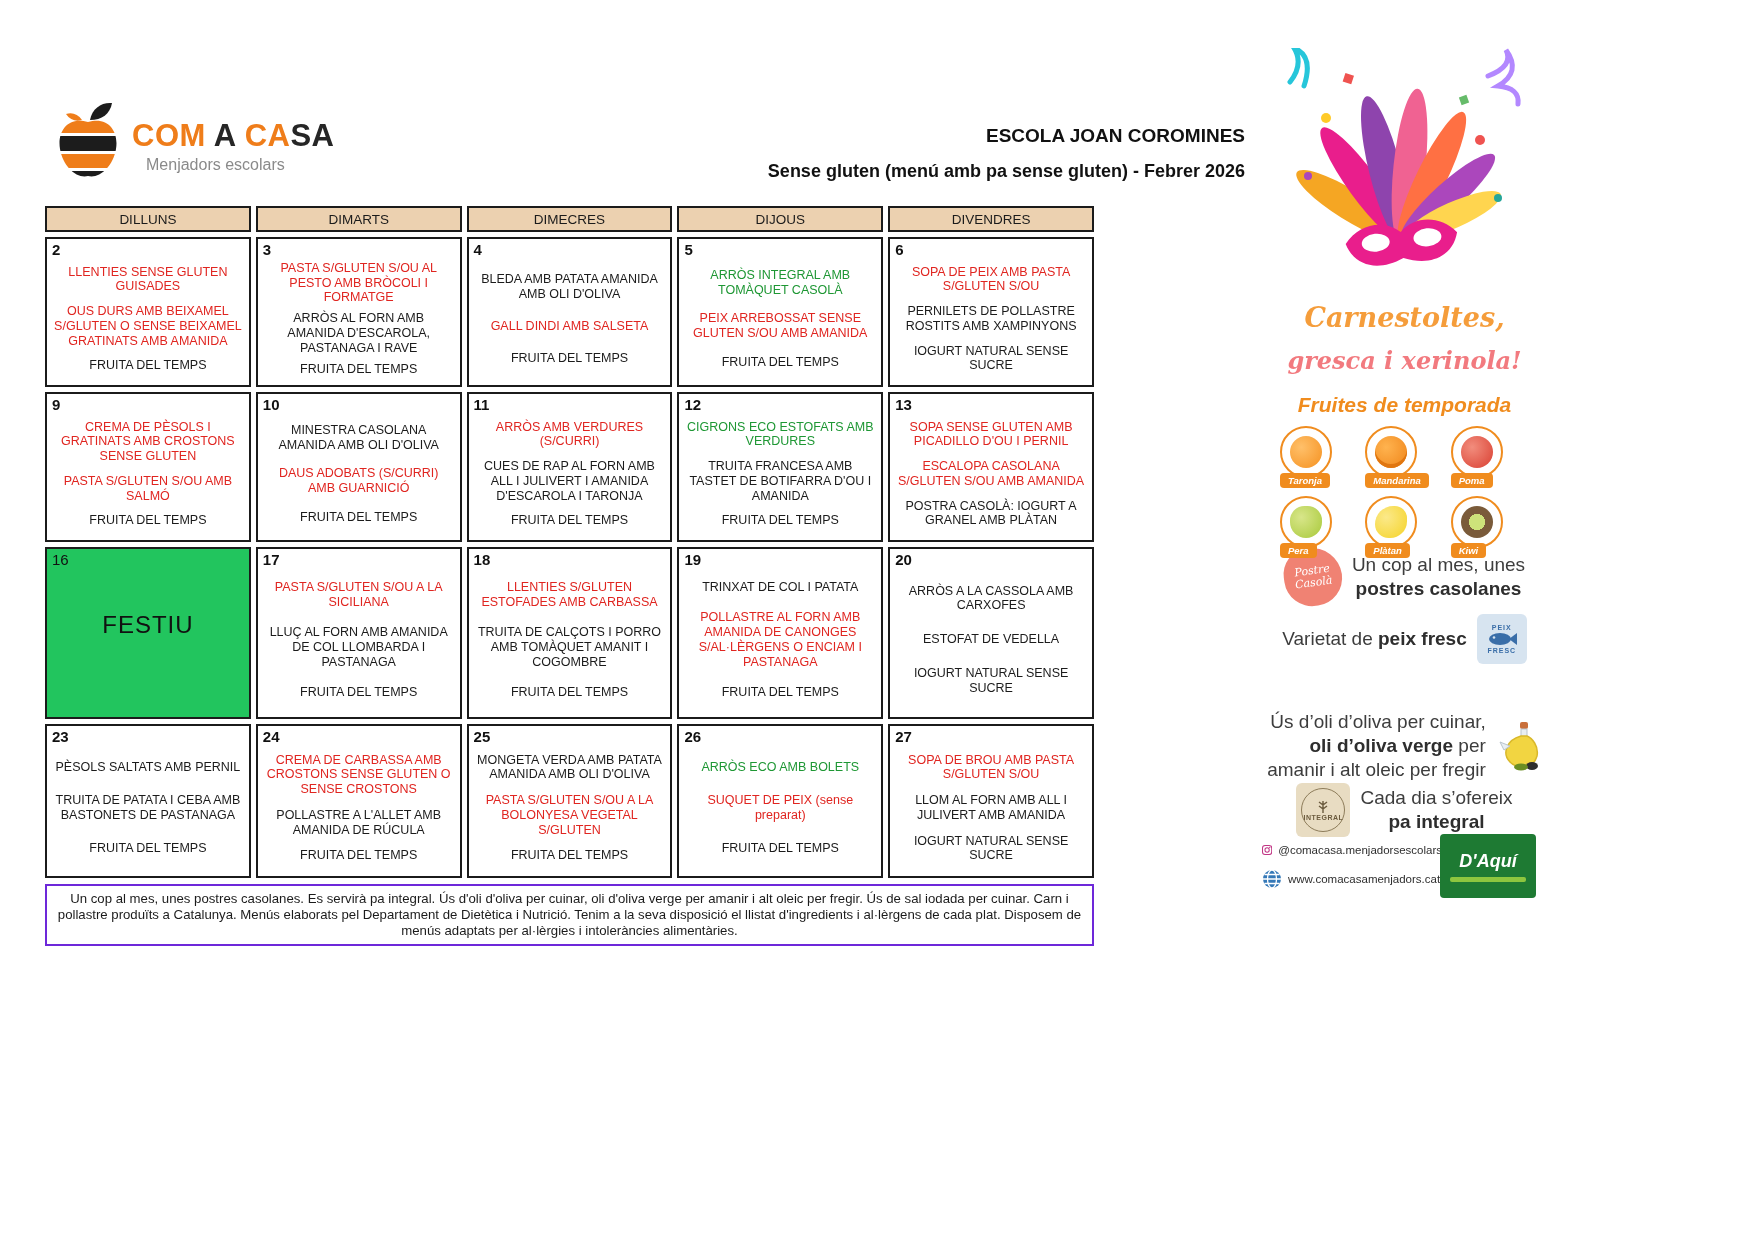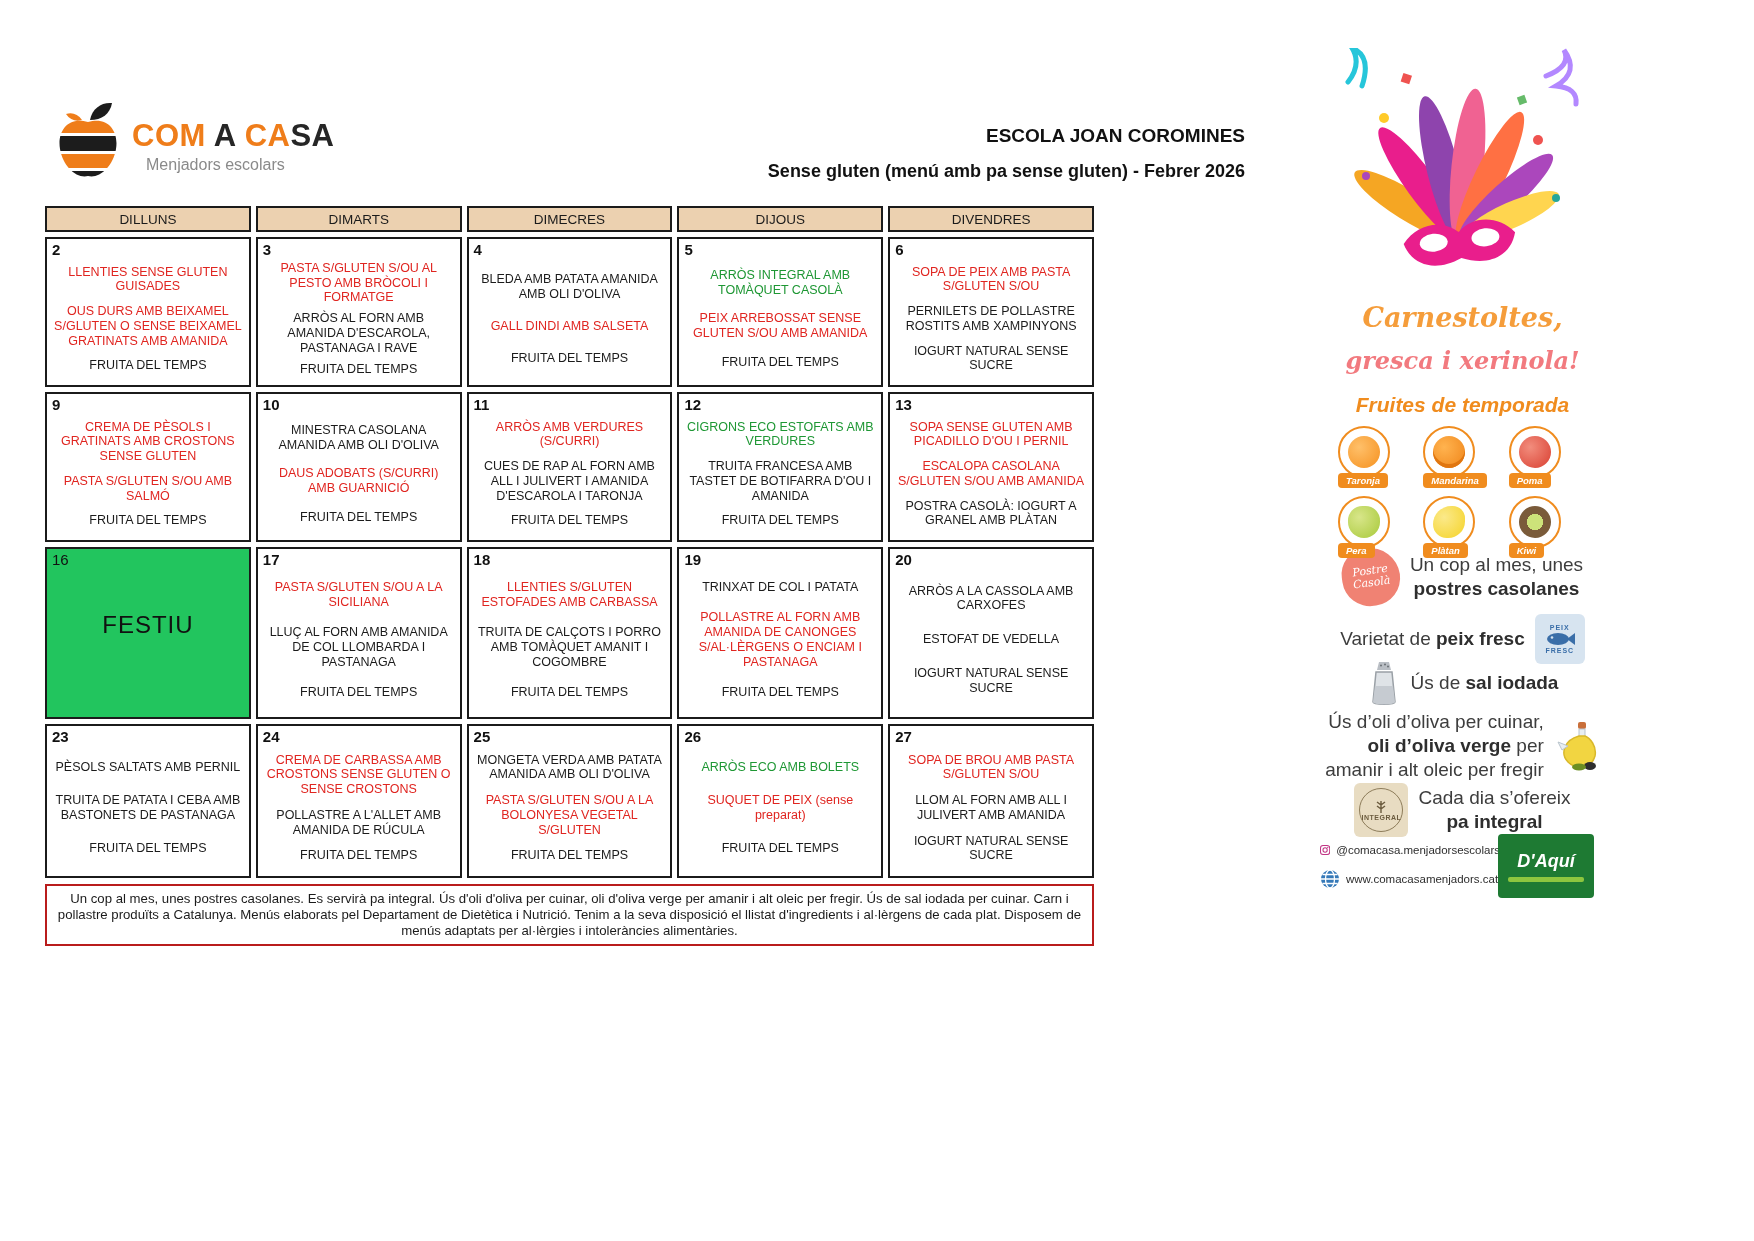--- a/index.html
+++ b/index.html
@@ -28,25 +28,25 @@
   .cell .num.reg { font-weight:normal; }
   .items { flex:1; display:flex; flex-direction:column; justify-content:space-evenly; gap:4px; padding:0 2px; }
   .item { text-align:center; font-size:12.5px; line-height:1.18; }
   .t-red   { color:#e02520; }
   .t-green { color:#1e9734; }
   .t-black { color:#1b1b1b; }
   .cell.festiu { background:#22c55e; }
   .festiu-label { flex:1; display:flex; align-items:center; justify-content:center; font-size:24px; font-weight:normal;
                   color:#111; letter-spacing:1px; padding-bottom:30px; }
 
-  .footer-note { margin-top:6px; border:2px solid #b91c1c; padding:5px 8px; font-size:13.2px; line-height:1.22;
+  .footer-note { margin-top:6px; border:2px solid #6d28d9; padding:5px 8px; font-size:13.2px; line-height:1.22;
                  text-align:center; color:#1b1b1b; }
 
   
-  .sidebar { position:absolute; left:1320px; top:48px; width:285px; height:870px;text-decoration:underline; }
+  .sidebar { position:absolute; left:1262px; top:48px; width:285px; height:870px;text-decoration:underline; }
   .sb-abs { position:absolute; width:100%; text-align:center; }
   .carnival { top:0; left:12px; width:256px; height:248px; }
   .carnestoltes { top:254px; font-family:"DejaVu Serif", serif; font-style:italic; font-weight:bold;
                   font-size:27px; color:#f59d3b; }
   .gresca { top:298px; font-family:"DejaVu Serif", serif; font-style:italic; font-weight:bold;
             font-size:24px; color:#f27a7f; }
   .fruites-title { top:345px; font-style:italic; font-weight:bold; font-size:21px; color:#f08c1e; }
   .fruit-grid { top:378px; left:18px; width:250px; display:grid; grid-template-columns:repeat(3,1fr);
                 row-gap:8px; column-gap:6px; }
   .fruit { display:flex; flex-direction:column; align-items:flex-start; }
@@ -373,31 +373,20 @@
         <span class="tiny">PEIX</span>
         <svg width="30" height="16" viewBox="0 0 30 16">
             <ellipse cx="13" cy="8" rx="11" ry="6" fill="#3a6ea8"></ellipse>
             <path d="M22,8 L30,2 L30,14 Z" fill="#3a6ea8"></path>
             <circle cx="7" cy="6.5" r="1.3" fill="#d7e4f0"></circle>
           </svg>
         <span class="tiny">FRESC</span>
       </div>
     </div>
 
-    <div class="sb-row salt-row">
-      <svg width="34" height="46" viewBox="0 0 34 46">
-        <path d="M12,2 L22,2 L24,10 L10,10 Z" fill="#b9bec4"></path>
-        <circle cx="14" cy="5.5" r="1" fill="#6a6f74"></circle>
-          <circle cx="18" cy="4.5" r="1" fill="#6a6f74"></circle>
-          <circle cx="21" cy="6.5" r="1" fill="#6a6f74"></circle>
-        <path d="M9,12 L25,12 L28,42 C28,45 6,45 6,42 Z" fill="#dfe3e7" stroke="#9aa0a6" stroke-width="1.5"></path>
-        <path d="M8,26 L26,26 L28,42 C28,45 6,45 6,42 Z" fill="#c6cbd1"></path>
-      </svg>
-      <div class="sb-text"><span>Ús de </span><b>sal iodada</b></div>
-    </div>
 
     <div class="sb-row oil-row">
       <div class="sb-text" style="text-align:right;">
         <span>Ús d’oli d’oliva per cuinar,</span><br>
         <b>oli d’oliva verge</b><span> per</span><br>
         <span>amanir i alt oleic per fregir</span>
       </div>
       <svg width="46" height="52" viewBox="0 0 46 52">
         <rect x="24" y="2" width="8" height="7" rx="2" fill="#c96f3a"></rect>
         <path d="M25,9 L31,9 L31,18 L25,18 Z" fill="#e8eef2" stroke="#b9c4cc" stroke-width="1"></path>

